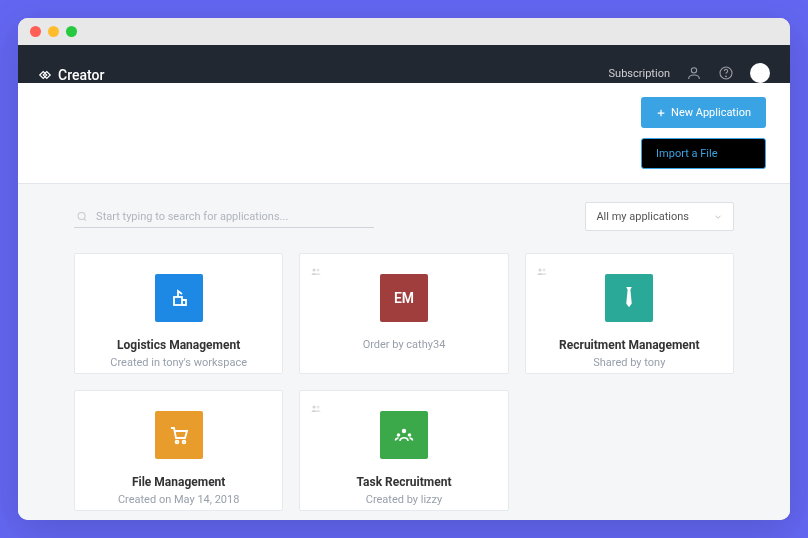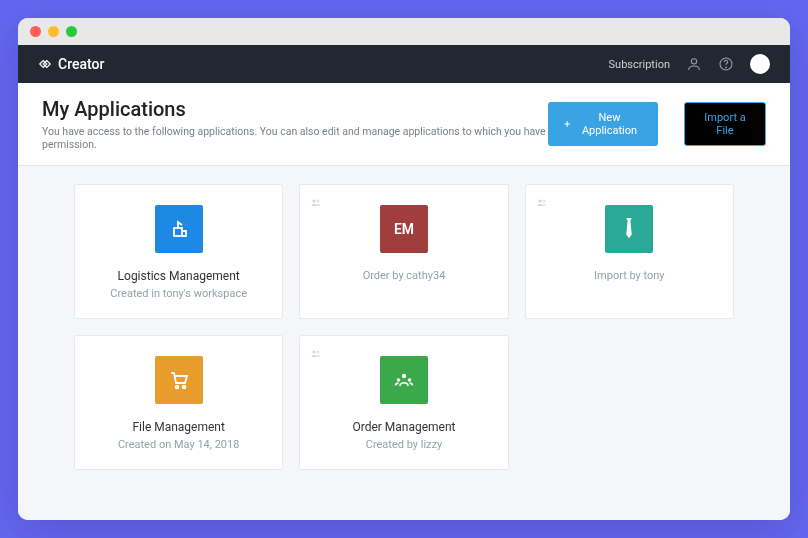--- a/index.html
+++ b/index.html
@@ -3,53 +3,53 @@
   <meta charset="utf-8">
   <style>
     * { margin: 0; padding: 0; box-sizing: border-box; font-family: -apple-system, BlinkMacSystemFont, "Segoe UI", Roboto, sans-serif; }
     body { background: #6366f1; padding: 18px; width: 808px; height: 538px; overflow: hidden; }
     .window { background: #fff; border-radius: 10px; overflow: hidden; height: 100%; display: flex; flex-direction: column; box-shadow: 0 10px 40px rgba(0,0,0,.15); }
     .window-chrome { background: #e8e8e8; padding: 8px 12px; display: flex; gap: 7px; align-items: center; }
     .dot { width: 11px; height: 11px; border-radius: 50%; }
     .dot.red { background: #ff5f56; }
     .dot.yellow { background: #ffbd2e; }
     .dot.green { background: #27c93f; }
-    .top-nav { background: #222831; color: #fff; display: flex; align-items: center; padding: 0 20px; height: 38px; }
+    .top-nav { background: #222831; color: #fff; display: flex; align-items: flex-end; padding: 0 20px; height: 38px; }
     .brand { display: flex; align-items: center; gap: 6px; font-size: 14px; font-weight: 500; }
     .brand-icon { width: 14px; height: 14px; }
     .spacer { flex: 1; }
     .nav-right { display: flex; align-items: center; gap: 16px; font-size: 11px; color: #cfcfd3; }
     .nav-right .avatar { width: 20px; height: 20px; border-radius: 50%; background: #fff; }
     .nav-right svg { opacity: .7; }
     .header { background: #fff; border-bottom: 1px solid #e3e6ea; padding: 14px 24px 14px 24px; display: flex; align-items: center; }
     .header-left h1 { font-size: 20px; font-weight: 500; color: #222; margin-bottom: 4px; }
     .header-left p { font-size: 10.5px; color: #7a7f87; }
-    .header-actions { display: flex; gap: 26px; margin-left: auto; }
+    .header-actions { display: flex; gap: 10px; margin-left: auto; flex-direction: column; }
     .btn { border-radius: 3px; font-size: 11px; padding: 8px 14px; cursor: pointer; display: inline-flex; align-items: center; gap: 5px; border: 1px solid transparent; }
     .btn-primary { background: #3aa3e3; color: #fff; }
     .btn-outline { background: #000000; border-color: #3aa3e3; color: #3aa3e3; }
     .content { background: #f5f6f8; flex: 1; padding: 18px 56px 20px 56px; overflow: auto; }
     .toolbar { display: flex; align-items: center; margin-bottom: 22px; }
     .search { display: flex; align-items: center; gap: 8px; border-bottom: 1px solid #d0d4da; padding: 4px 2px; flex: 0 0 300px; }
     .search input { border: none; outline: none; background: transparent; font-size: 11px; color: #555; width: 100%; }
     .search input::placeholder { color: #b0b5bd; }
     .search svg { opacity: .4; }
     .filter-select { margin-left: auto; background: #fff; border: 1px solid #dde0e5; border-radius: 2px; padding: 7px 10px; font-size: 11px; color: #555; display: flex; align-items: center; gap: 24px; cursor: pointer; }
     .filter-select svg { opacity: .5; }
     .grid { display: grid; grid-template-columns: repeat(3, 1fr); gap: 16px; }
-    .card { background: #fff; border: 1px solid #e6e9ed; border-radius: 2px; padding: 20px 10px 18px; display:flex; flex-direction:column; align-items:center; position:relative; cursor:pointer; }
+    .card { background: #fff; border: 1px solid #e6e9ed; border-radius: 2px; padding: 20px 10px 4px; display:flex; flex-direction:column; align-items:center; position:relative; cursor:pointer; }
     .card-share { position: absolute; top: 8px; left: 10px; opacity: .35; }
     .app-icon { width: 48px; height: 48px; border-radius: 2px; display:flex; align-items:center; justify-content:center; margin-bottom: 16px; }
     .app-icon svg { color: #fff; }
     .app-icon.c0 { background:#1e88e5; }
     .app-icon.c1 { background:#a03d3d; color:#fff; font-weight:600; font-size:14px; }
     .app-icon.c2 { background:#2aa999; }
     .app-icon.c3 { background:#e89c2c; }
     .app-icon.c4 { background:#3ba94a; }
-    .app-title { font-size: 12px; font-weight:400; color:#333; margin-bottom:4px; text-align:center; }
+    .app-title { font-size: 12px; font-weight:700; color:#333; margin-bottom:4px; text-align:center; }
     .app-sub { font-size:11px; color:#97a0ab; text-align:center; }
   </style>
 </head>
 <body>
 
 <div class="window">
   <div class="window-chrome">
     <div class="dot red"></div>
     <div class="dot yellow"></div>
     <div class="dot green"></div>
@@ -73,38 +73,49 @@
       <svg width="16" height="16" viewBox="0 0 24 24" fill="none" stroke="#cfcfd3" stroke-width="1.6">
           <circle cx="12" cy="12" r="9"></circle>
           <path d="M9.5 9a2.5 2.5 0 1 1 3.5 2.3c-.8.4-1 1-1 1.7"></path>
           <circle cx="12" cy="17" r=".6" fill="#cfcfd3"></circle>
         </svg>
       <div class="avatar"></div>
     </div>
   </div>
 
   <div class="header">
-    <div class="header-left">
-      <h1>My Applications</h1>
-      <p>You have access to the following applications. You can also edit and manage applications to which you have permission.</p>
-    </div>
     <div class="header-actions">
       <button class="btn btn-primary">
         <svg width="10" height="10" viewBox="0 0 24 24" fill="none" stroke="#fff" stroke-width="3">
             <path d="M12 4v16M4 12h16"></path>
           </svg>
         <span>New Application</span>
       </button>
       <button class="btn btn-outline">
         <span>Import a File</span>
       </button>
     </div>
   </div>
 
   <div class="content">
+    <div class="toolbar">
+      <div class="search">
+        <svg width="13" height="13" viewBox="0 0 24 24" fill="none" stroke="#888" stroke-width="2">
+            <circle cx="11" cy="11" r="7"></circle>
+            <path d="m20 20-3.5-3.5"></path>
+          </svg>
+        <input placeholder="Start typing to search for applications..." style="">
+      </div>
+      <div class="filter-select">
+        <span>All my applications</span>
+        <svg width="10" height="10" viewBox="0 0 24 24" fill="none" stroke="#666" stroke-width="2">
+            <path d="m6 9 6 6 6-6"></path>
+          </svg>
+      </div>
+    </div>
 
     <div class="grid" id="grid">
         <div class="card">
           <div class="app-icon c0">
             <svg width="24" height="24" viewBox="0 0 24 24" fill="none" stroke="#fff" stroke-width="1.8">
               <rect x="7" y="11" width="8" height="8"></rect>
               <path d="M15 14h4v5h-4"></path>
               <path d="M11 11V5l4 3"></path>
             </svg>
           </div>
@@ -126,21 +137,22 @@
               <circle cx="8" cy="10" r="3"></circle>
               <circle cx="16" cy="10" r="3" opacity=".6"></circle>
               <path d="M3 20c0-2.5 2.2-4 5-4s5 1.5 5 4"></path>
               <path d="M11 20c0-2.5 2.2-4 5-4s5 1.5 5 4" opacity=".6"></path>
             </svg></div>
           <div class="app-icon c2">
             <svg width="22" height="26" viewBox="0 0 24 28" fill="#fff">
               <path d="M9 2h6l-1.5 3L15 20l-3 4-3-4 1.5-15L9 2z"></path>
             </svg>
           </div>
-          <div class="app-sub">Import by tony</div>
+          <div class="app-title">Recruitment Management</div>
+          <div class="app-sub">Shared by tony</div>
         </div>
         <div class="card">
           <div class="app-icon c3">
             <svg width="24" height="24" viewBox="0 0 24 24" fill="none" stroke="#fff" stroke-width="1.8">
               <path d="M4 5h3l2 10h9l2-7H8"></path>
               <circle cx="10" cy="19" r="1.4"></circle>
               <circle cx="17" cy="19" r="1.4"></circle>
             </svg>
           </div>
           <div class="app-title">File Management</div>
@@ -155,18 +167,18 @@
             </svg></div>
           <div class="app-icon c4">
             <svg width="24" height="24" viewBox="0 0 24 24" fill="#fff">
               <circle cx="12" cy="8" r="2.2"></circle>
               <circle cx="6.5" cy="12" r="1.8"></circle>
               <circle cx="17.5" cy="12" r="1.8"></circle>
               <path d="M8 18c0-2 1.8-3.3 4-3.3s4 1.3 4 3.3" fill="none" stroke="#fff" stroke-width="1.6"></path>
               <path d="M3.5 17.5c0-1.4 1.3-2.4 3-2.4M20.5 17.5c0-1.4-1.3-2.4-3-2.4" fill="none" stroke="#fff" stroke-width="1.6"></path>
             </svg>
           </div>
-          <div class="app-title">Order Management</div>
+          <div class="app-title">Task Recruitment</div>
           <div class="app-sub">Created by lizzy</div>
         </div>
       </div>
   </div>
 </div>
 
 </body></html>

